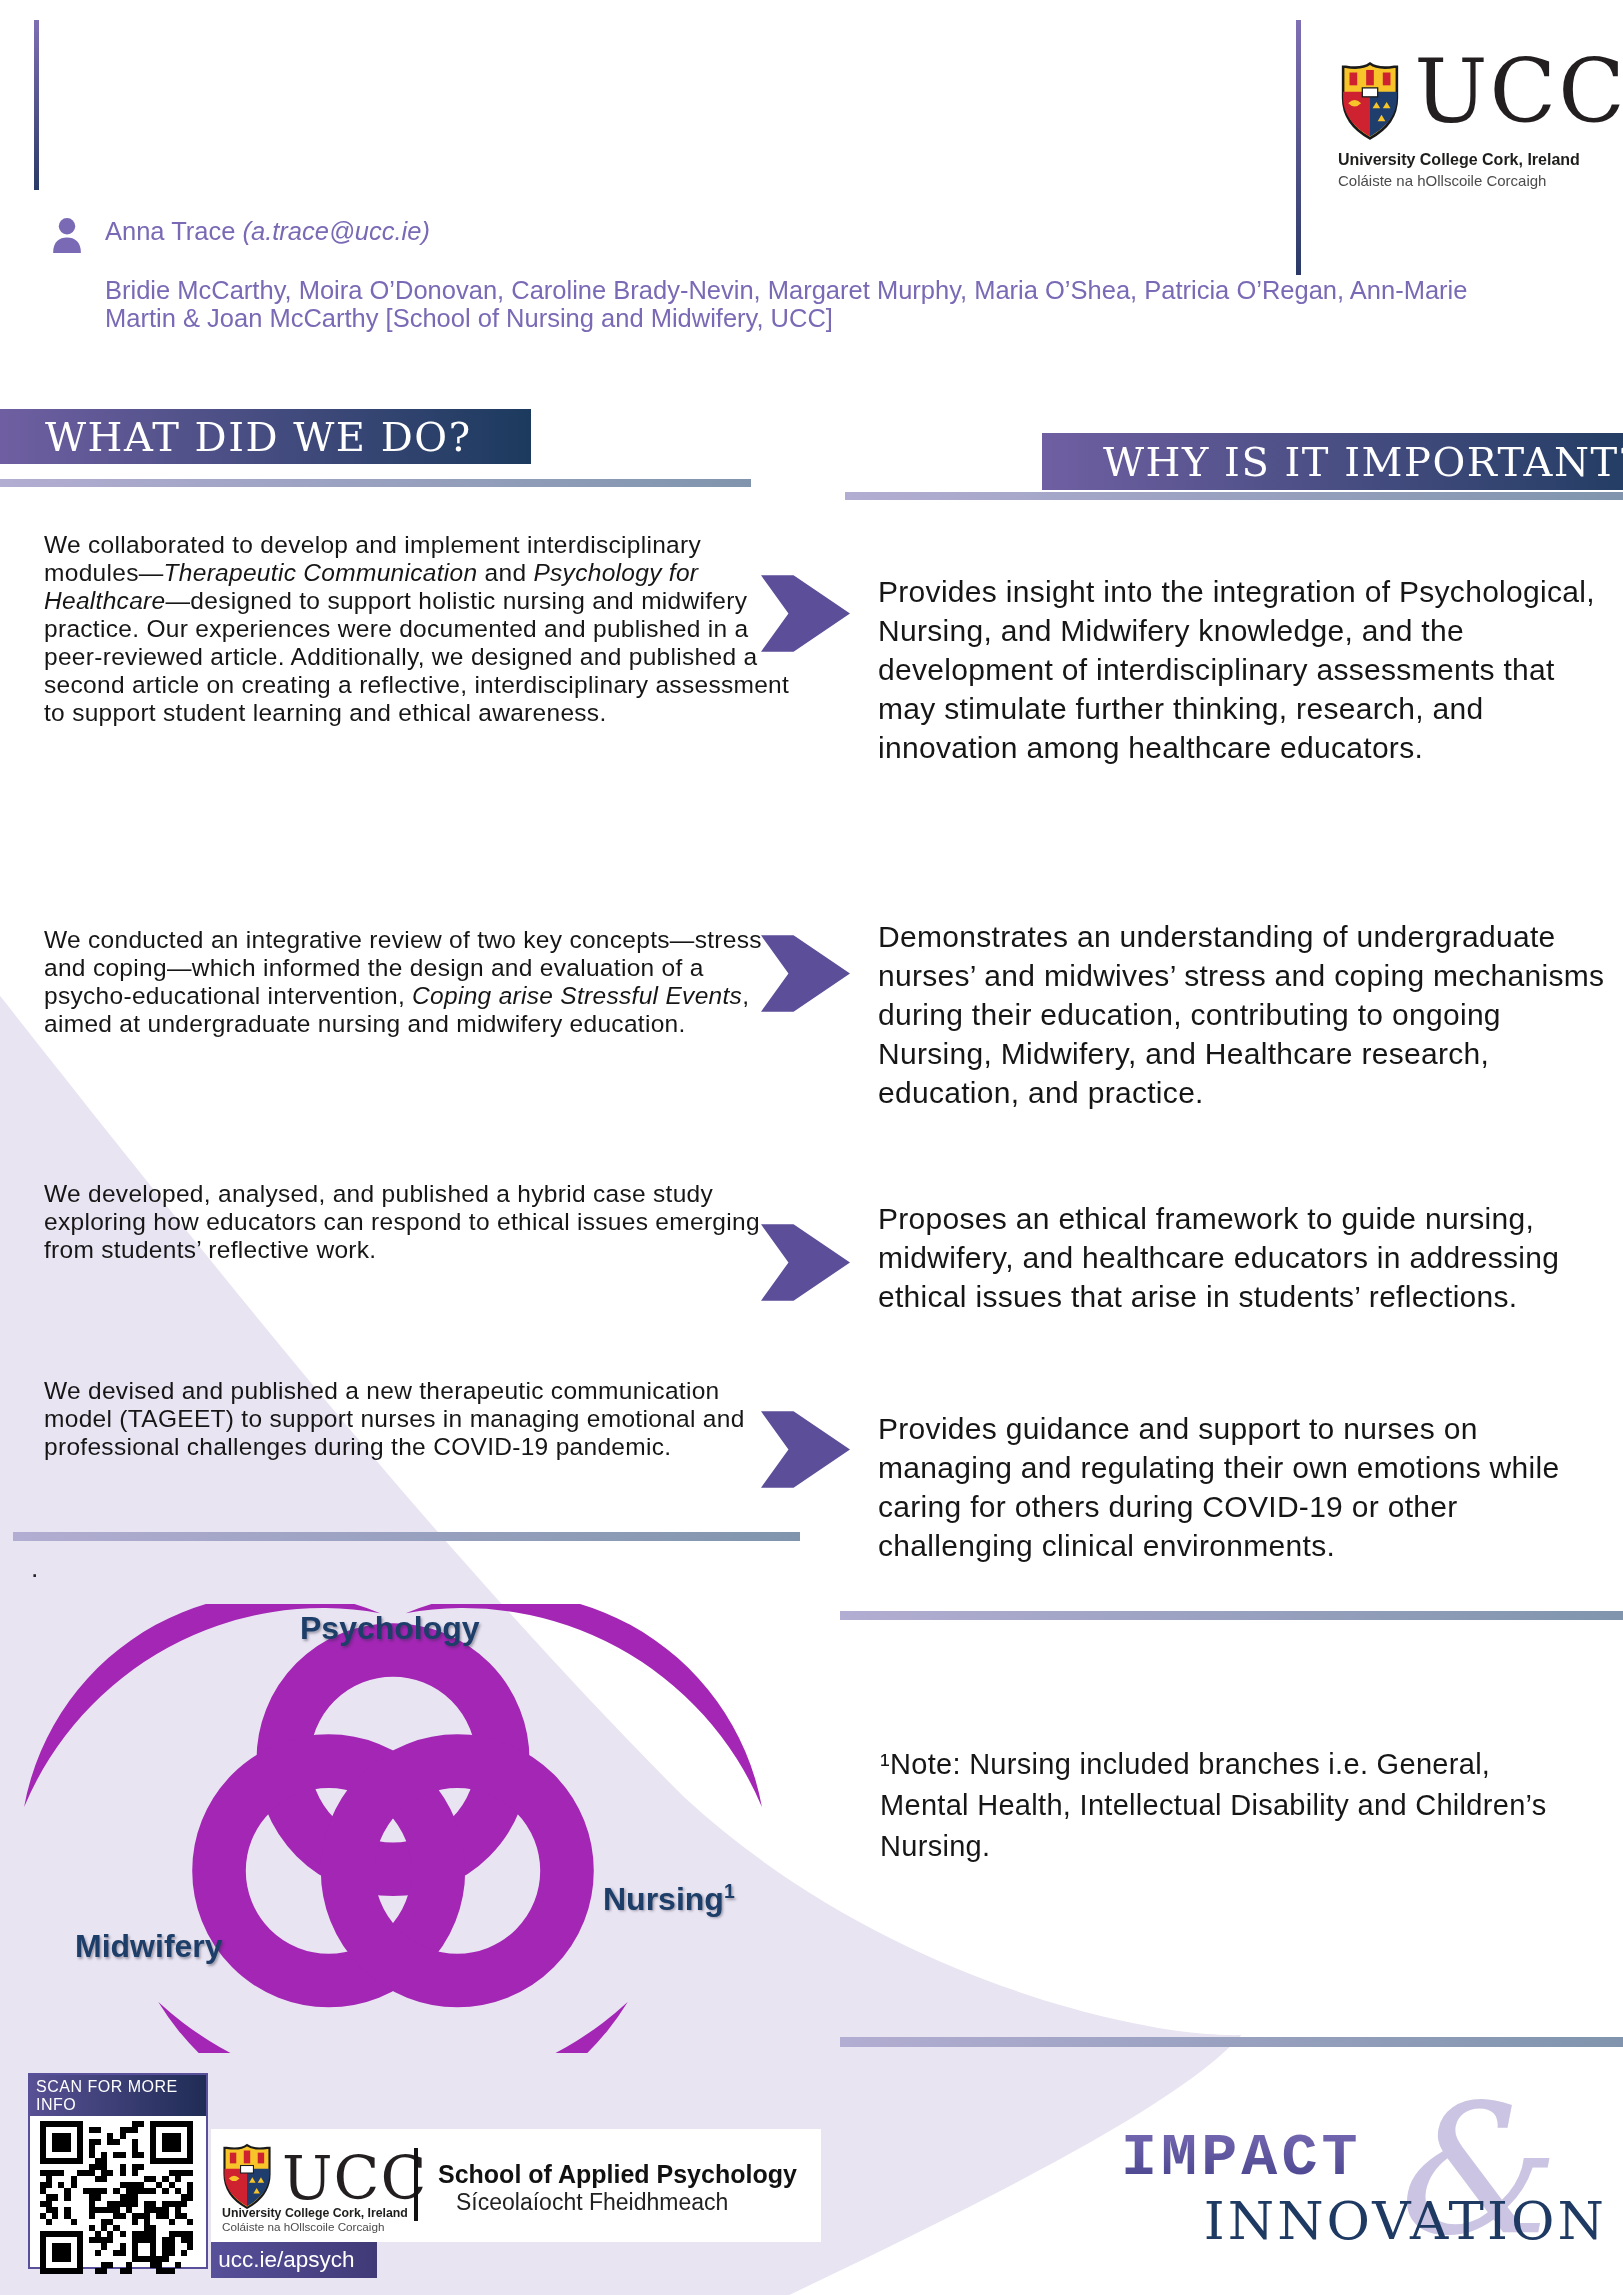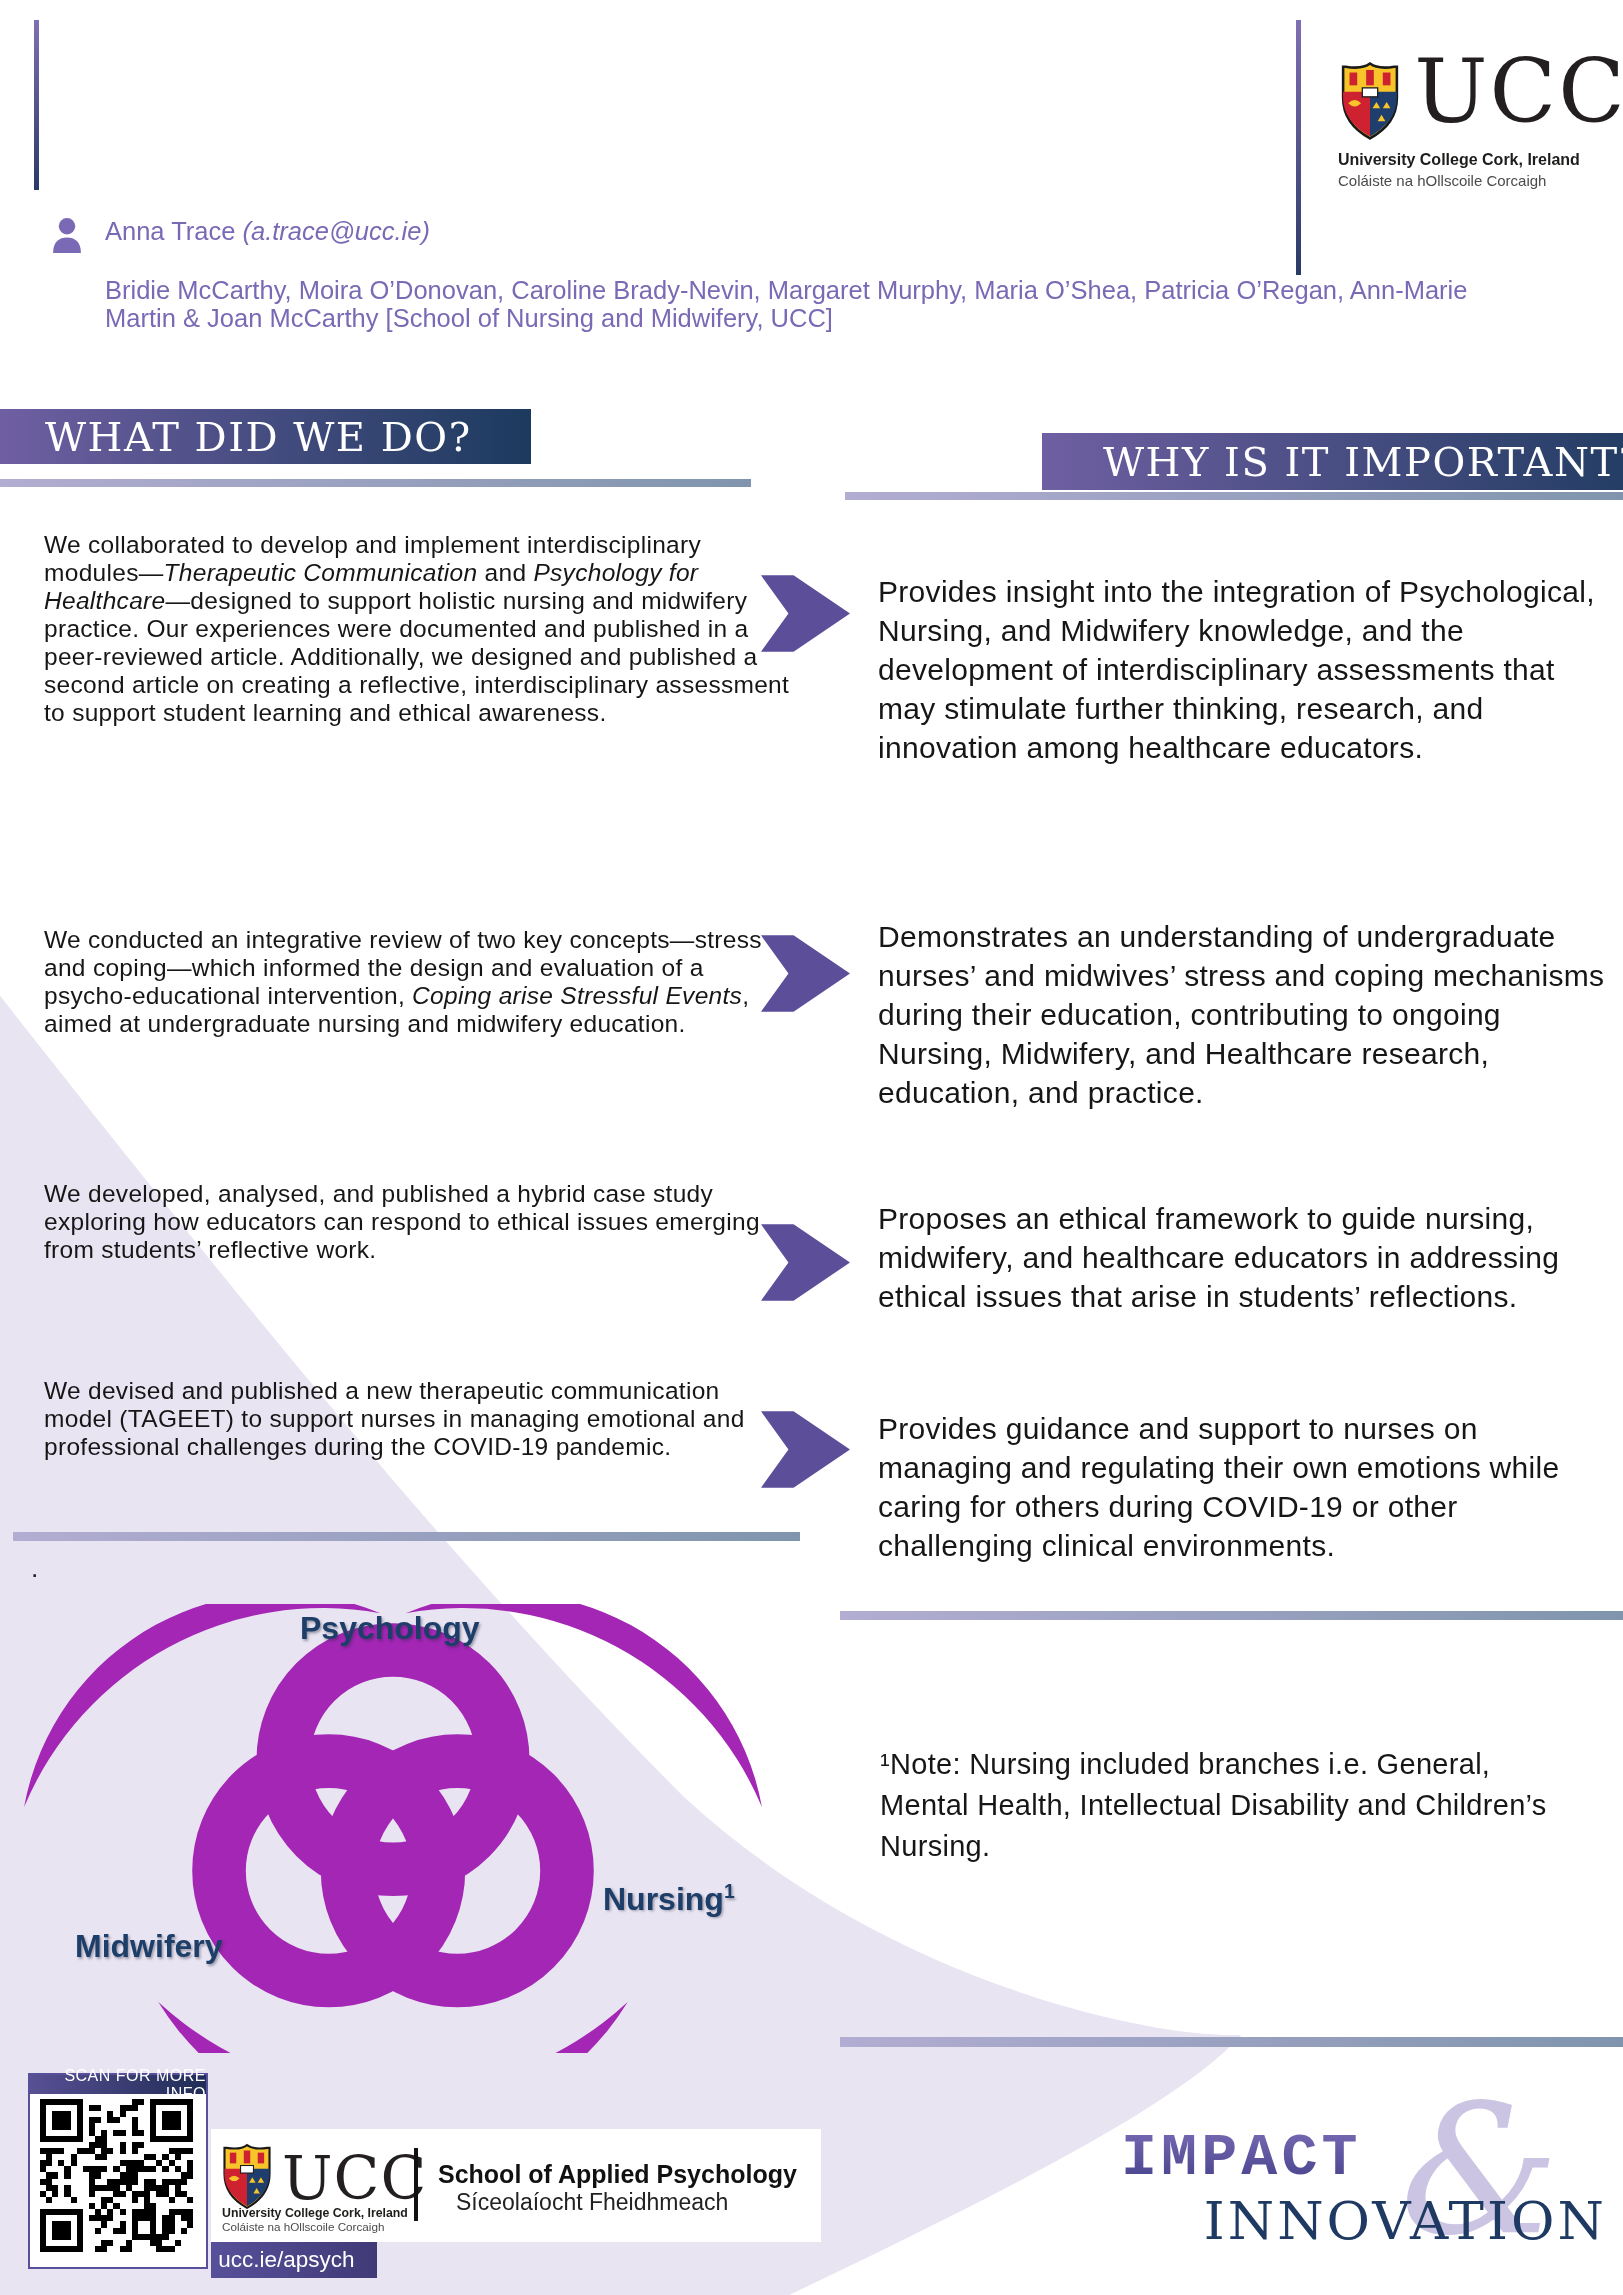--- a/index.html
+++ b/index.html
@@ -48,22 +48,22 @@
     position:absolute;z-index:3;font-size:32px;font-weight:bold;color:#1d3e68;
     text-shadow:1.5px 1.5px 2.6px rgba(40,40,60,0.40);white-space:nowrap;
   }
   .dlabel sup{font-size:19.4px;}
   
   .note{position:absolute;left:880px;top:1744px;width:684px;z-index:2;color:#161616;
     font-size:29px;line-height:41px;letter-spacing:0.3px;}
   
   .qr-panel{position:absolute;left:28px;top:2073px;width:180px;height:196px;z-index:3;
     background:#ffffff;border:2.6px solid #58509b;box-sizing:border-box;}
-  .qr-band{width:100%;height:19px;background:linear-gradient(90deg,#585094,#1f2c55);
-    color:#fff;font-size:16px;letter-spacing:0.5px;display:flex;align-items:center;padding-left:6.1px;box-sizing:border-box;text-align:right;}
+  .qr-band{width:100%;height:41px;background:linear-gradient(90deg,#585094,#1f2c55);
+    color:#fff;font-size:16px;letter-spacing:0.5px;display:flex;align-items:center;padding-left:6.1px;box-sizing:border-box;}
   .logo-panel{position:absolute;left:211px;top:2129px;width:610px;height:113px;background:#ffffff;z-index:2;}
   .url-strip{position:absolute;left:211px;top:2242px;width:166px;height:36px;z-index:3;
     background:linear-gradient(90deg,#57509a,#403a77);color:#fff;font-size:22.5px;
     display:flex;align-items:center;padding-left:7.2px;box-sizing:border-box;}
   .school-en{position:absolute;left:438px;top:2160px;font-size:25px;font-weight:bold;color:#111;z-index:3;white-space:nowrap;}
   .school-ga{position:absolute;left:418px;top:2189px;font-size:23px;color:#222;z-index:3;white-space:nowrap;margin-left:38px;}
   .logo-divbar{position:absolute;left:414px;top:2148px;width:3.6px;height:73px;background:#111;z-index:3;}
   .ucc-foot-word{position:absolute;left:282px;top:2143px;font-family:"DejaVu Serif", serif;
     font-size:60px;color:#231f20;letter-spacing:1px;z-index:3;}
   .ucc-foot-sub1{position:absolute;left:222px;top:2206px;font-size:12.3px;font-weight:bold;color:#1d1d1b;z-index:3;white-space:nowrap;}

